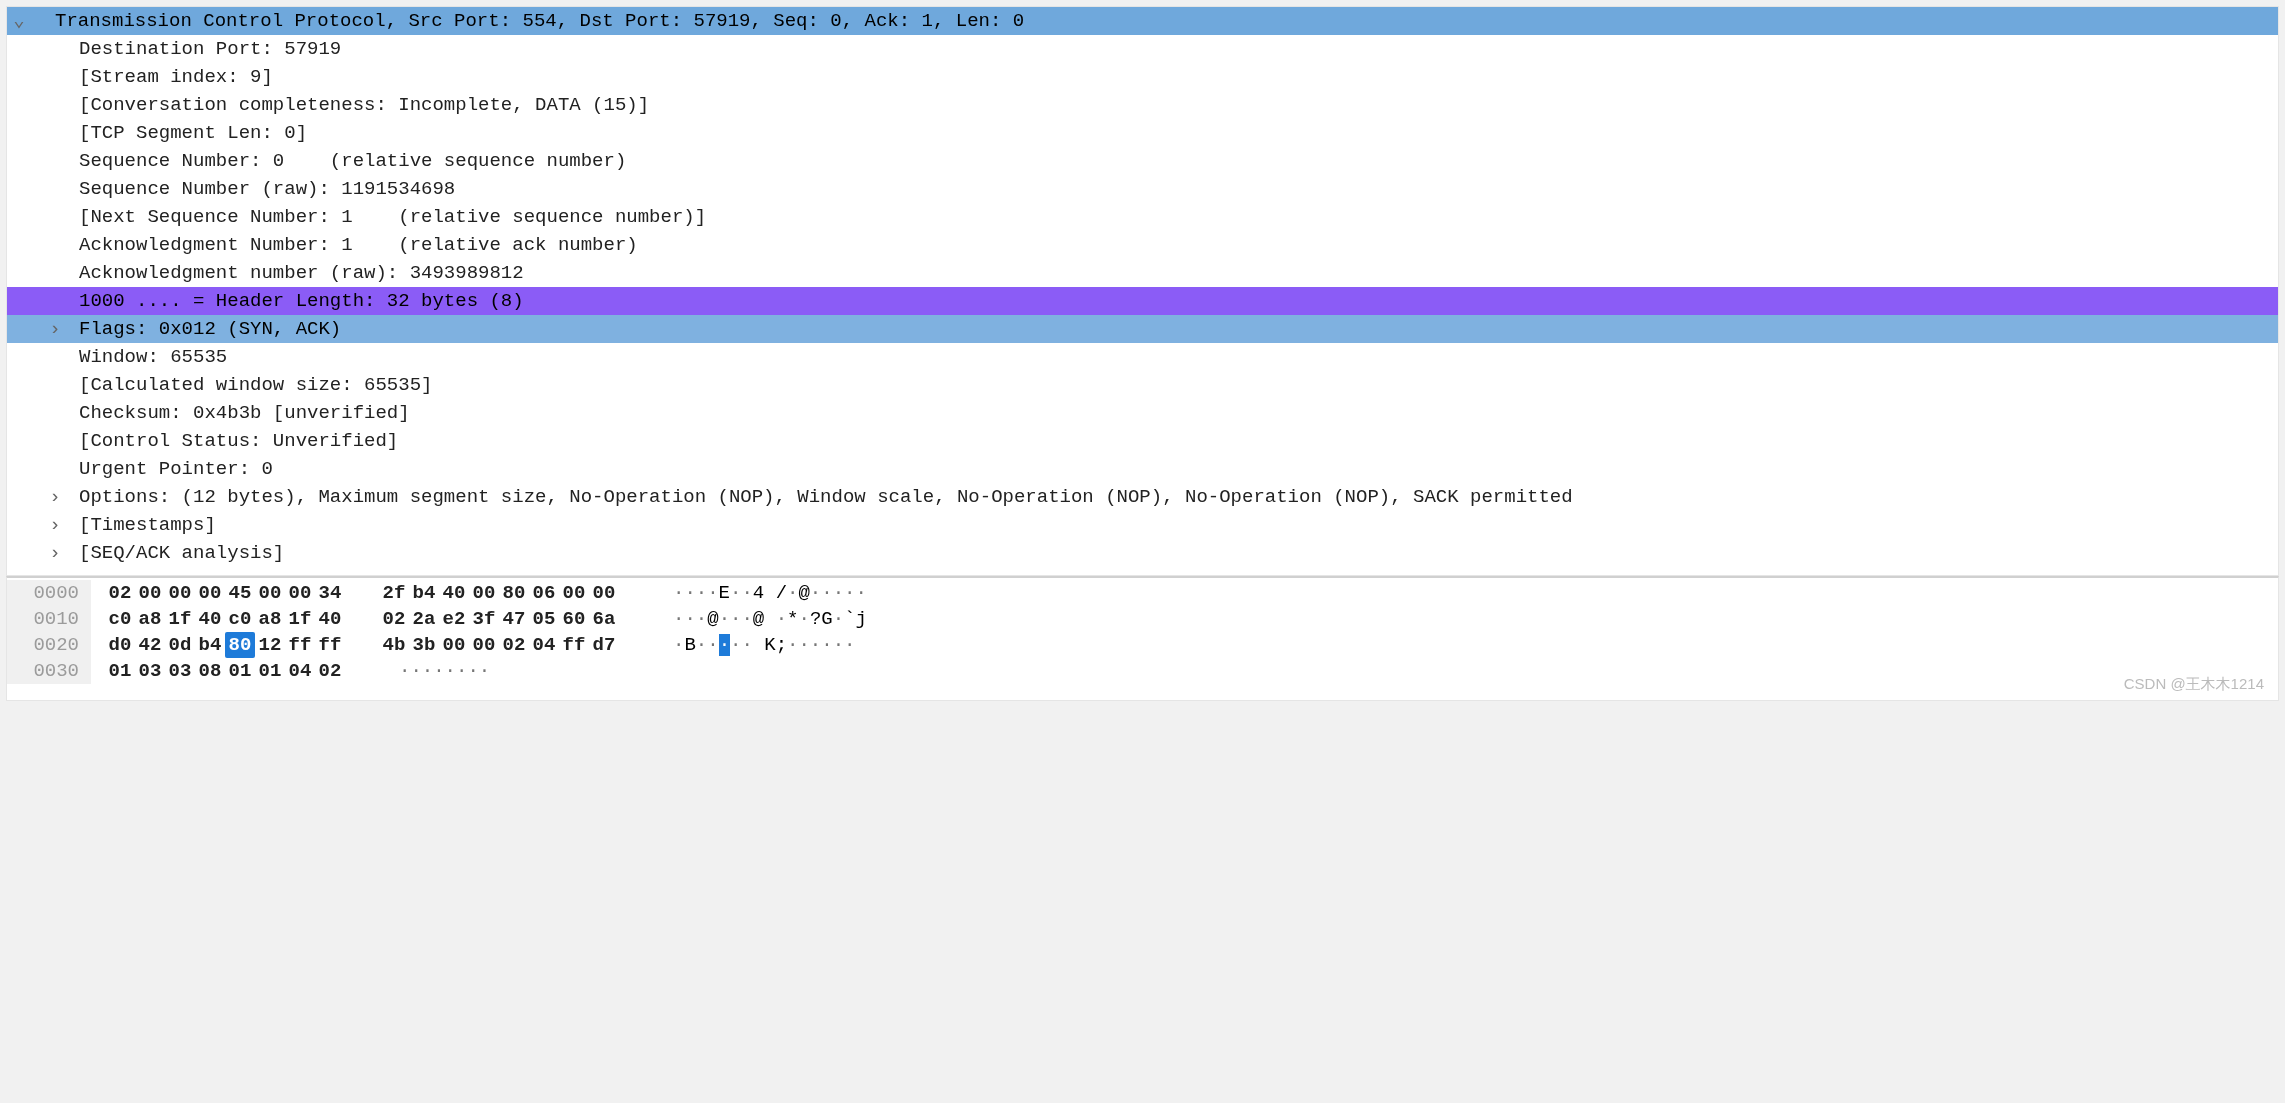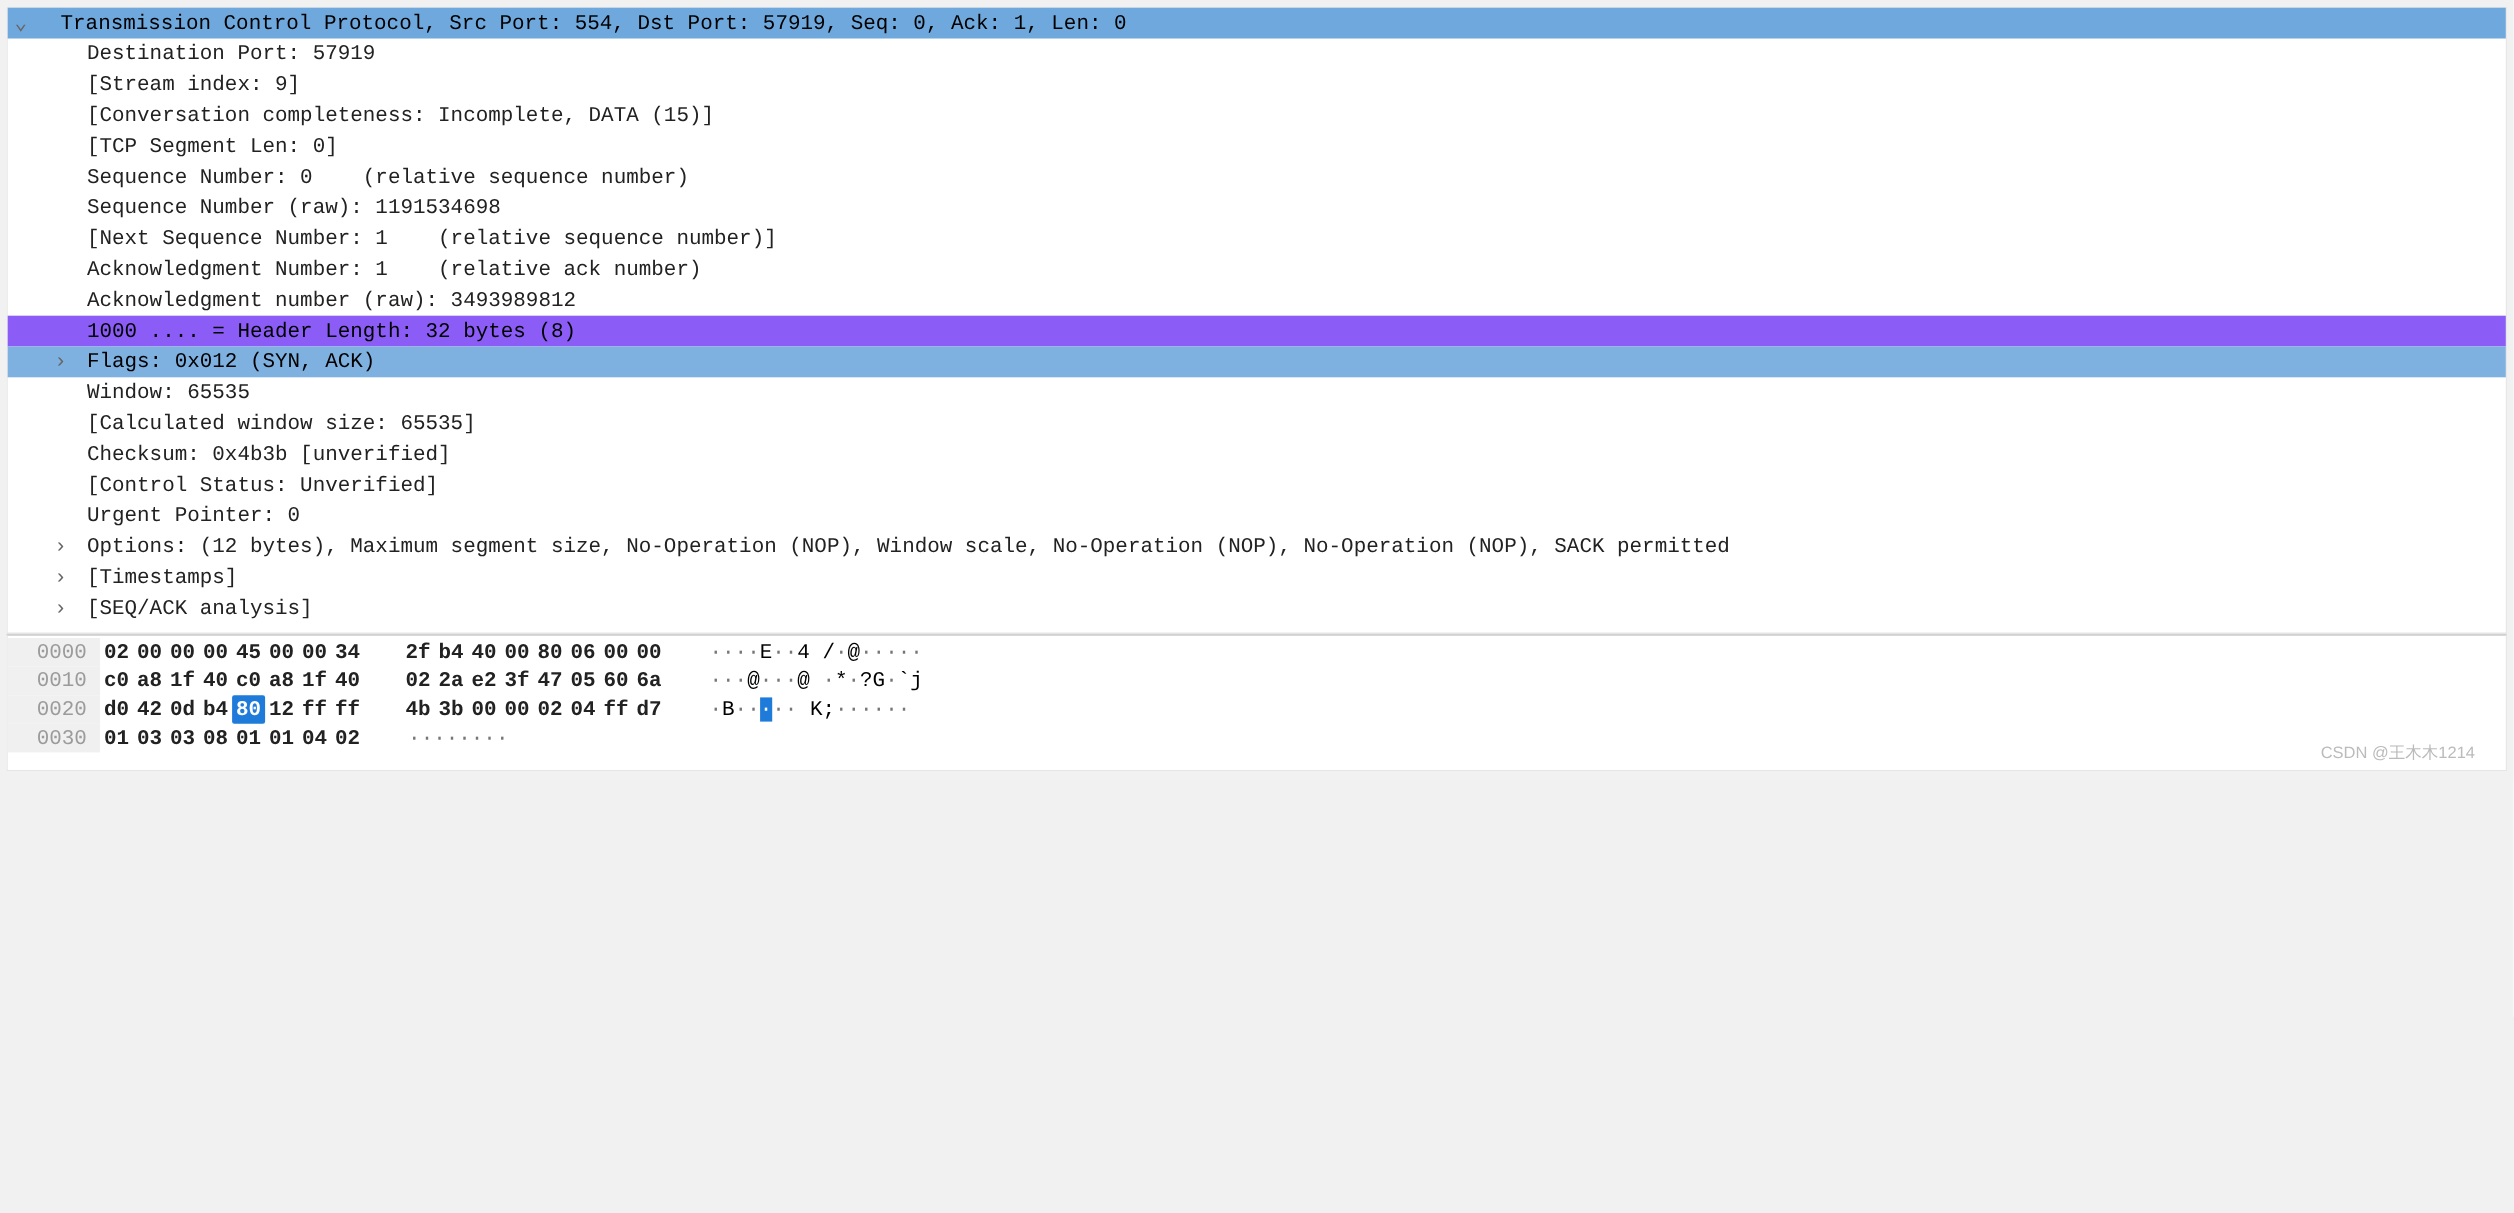--- a/index.html
+++ b/index.html
@@ -7,30 +7,30 @@
   .row{display:flex;align-items:center;white-space:pre;height:28px;line-height:28px;padding-right:6px;}
   .arrow{display:inline-block;width:24px;text-align:center;color:#666;flex:0 0 24px;}
   .ind1{padding-left:24px;}
   .ind2{padding-left:48px;}
   .content{flex:1 1 auto;}
   .sel-dark{background:#6fa8dc;color:#000;}
   .sel-dark2{background:#7fb1e0;color:#000;}
   .sel-light{background:#8b5cf6;color:#000;}
   
   .hexpanel{background:#fff;border:1px solid #e5e5e5;border-top:2px solid #d0d0d0;margin:0 6px 6px 6px;padding:2px 0 16px 0;position:relative;}
-  .hexrow{display:flex;white-space:pre;height:26px;line-height:26px;}
+  .hexrow{display:flex;white-space:pre;height:26px;line-height:26px;gap:14px;}
   .offcol{width:72px;background:#f0f0f0;color:#9b9b9b;text-align:right;padding-right:12px;flex:0 0 72px;}
   .hexcell{display:inline-block;width:30px;text-align:center;font-weight:700;}
   .gap{display:inline-block;width:34px;}
   .hexarea{display:flex;}
   .ascii{padding-left:40px;color:#767676;}
   .ascii .on{color:#000;}
   .hl{background:#1e7bd9;color:#fff;border-radius:2px;}
   .ascii .hlbg{background:#1e7bd9;color:#fff;}
-  .watermark{position:absolute;bottom:6px;right:28px;color:#bbb;font-family:"Microsoft YaHei",Arial,sans-serif;font-size:15px;}
+  .watermark{position:absolute;bottom:6px;right:14px;color:#bbb;font-family:"Microsoft YaHei",Arial,sans-serif;font-size:15px;}
 </style>
 </head>
 <body>
 
 <div class="panel">
   <div class="row sel-dark">
     <span class="arrow">⌄</span>
     <span class="ind1 content">Transmission Control Protocol, Src Port: 554, Dst Port: 57919, Seq: 0, Ack: 1, Len: 0</span>
   </div>
   <div class="row"><span class="arrow"></span><span class="ind2 content">Destination Port: 57919</span></div>

